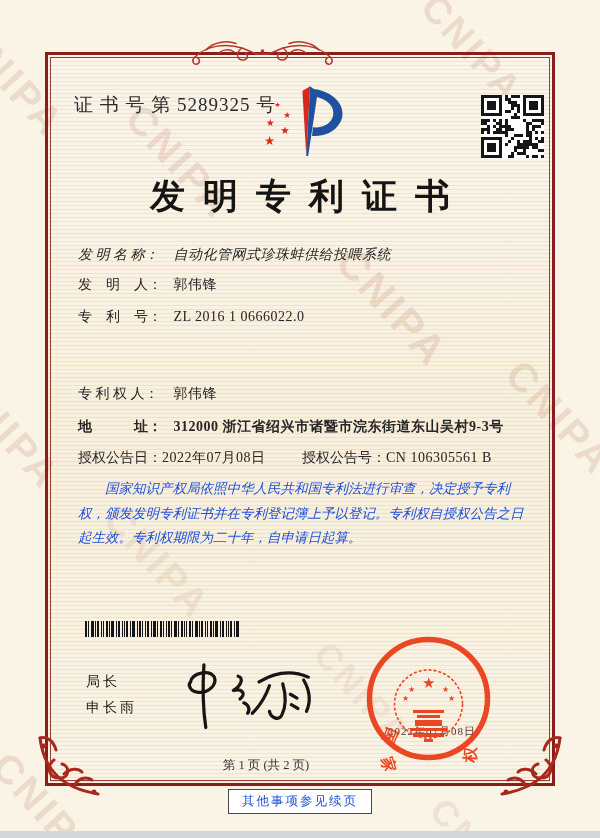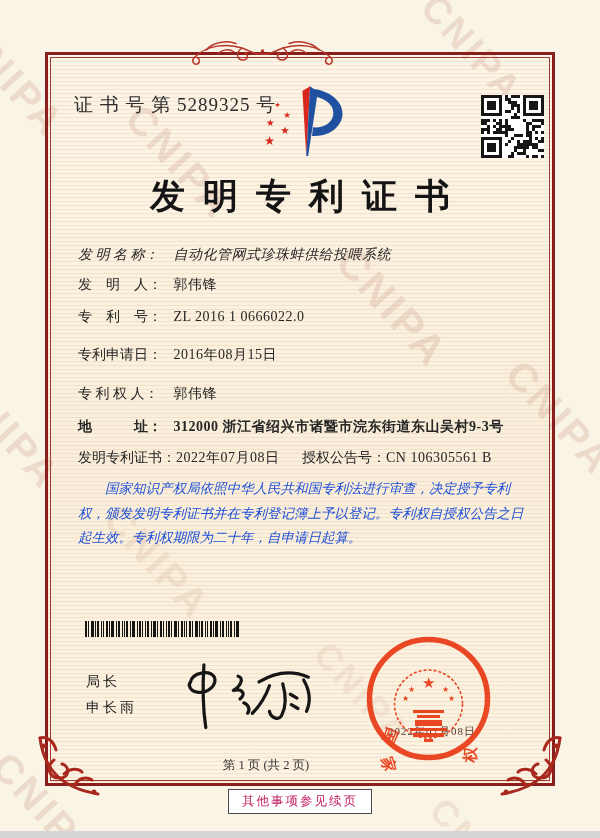--- a/index.html
+++ b/index.html
@@ -24,21 +24,21 @@
   .row{position:absolute;left:78px;font-size:14px;color:#262626;white-space:nowrap;}
   .row .lbl{display:inline-block;width:92px;white-space:nowrap;}
   .row .val{letter-spacing:0.5px;}
   .grant-right{position:absolute;left:224px;top:0;white-space:nowrap;}
   .paras{position:absolute;left:78px;top:477px;width:448px;font-size:13.5px;line-height:24.6px;
          font-style:italic;color:#1d4ed8;}
   .paras p{margin:0;text-indent:2em;}
   .officer{position:absolute;left:86px;font-size:14px;letter-spacing:3px;color:#222;}
   .pageno{position:absolute;left:0;top:757px;width:532px;text-align:center;font-size:12.5px;color:#333;}
   .note-box{position:absolute;left:50%;transform:translateX(-50%);top:789px;background:#ffffff;
-            border:1px solid #4a4a4a;padding:3px 13px;font-size:12.5px;letter-spacing:2px;color:#be185d;z-index:6;}
+            border:1px solid #4a4a4a;padding:3px 13px;font-size:12.5px;letter-spacing:2px;color:#1d4ed8;z-index:6;}
   .grey-strip{position:absolute;left:0;bottom:0;width:600px;height:7px;background:#d5d6d7;z-index:7;}
   .seal-date{position:absolute;left:388px;top:724px;font-size:11px;color:#53382c;z-index:4;letter-spacing:1px;}
   svg{display:block;}
 </style>
 </head>
 <body>
 
 <div class="page">
 
   <div class="frame-bg"></div>
@@ -253,34 +253,30 @@
       <span class="val">自动化管网式珍珠蚌供给投喂系统</span>
     </div>
     <div class="row" style="top:276px;">
       <span class="lbl">发　明　人：</span>
       <span class="val">郭伟锋</span>
     </div>
     <div class="row" style="top:308px;">
       <span class="lbl">专　利　号：</span>
       <span class="val">ZL 2016 1 0666022.0</span>
     </div>
-    <div class="row" style="top:346px;">
-      <span class="lbl">专利申请日：</span>
-      <span class="val">2016年08月15日</span>
-    </div>
     <div class="row" style="top:385px;">
       <span class="lbl">专 利 权 人：</span>
       <span class="val">郭伟锋</span>
     </div>
     <div class="row" style="top:418px;font-weight:bold;">
       <span class="lbl">地　　　址：</span>
       <span class="val">312000 浙江省绍兴市诸暨市浣东街道东山吴村9-3号</span>
     </div>
     <div class="row" style="top:449px;">
-      <span>发明专利证书：</span><span class="val">2022年07月08日</span>
+      <span>授权公告日：</span><span class="val">2022年07月08日</span>
       <span class="grant-right">
         <span>授权公告号：</span><span class="val">CN 106305561 B</span>
       </span>
     </div>
 
     <div class="paras">
       <p>国家知识产权局依照中华人民共和国专利法进行审查，决定授予专利权，颁发发明专利证书并在专利登记簿上予以登记。专利权自授权公告之日起生效。专利权期限为二十年，自申请日起算。</p>
     </div>
 
     <svg id="barcode" style="position:absolute;left:85px;top:621px;" width="156" height="16" viewBox="0 0 156 16">

